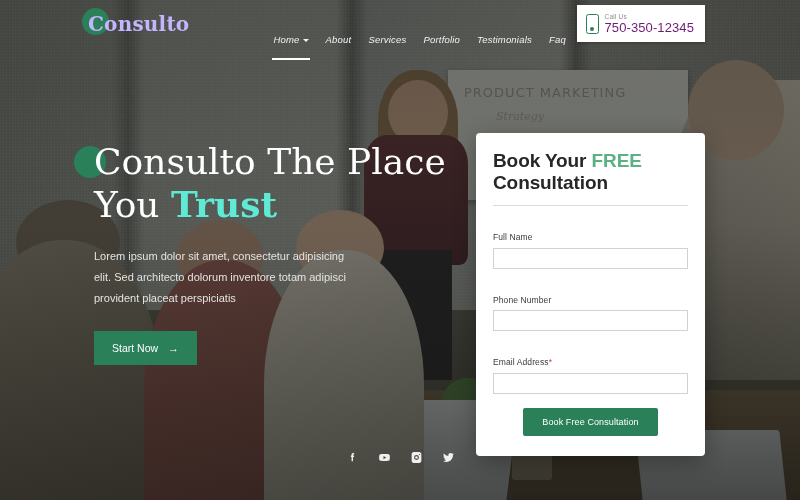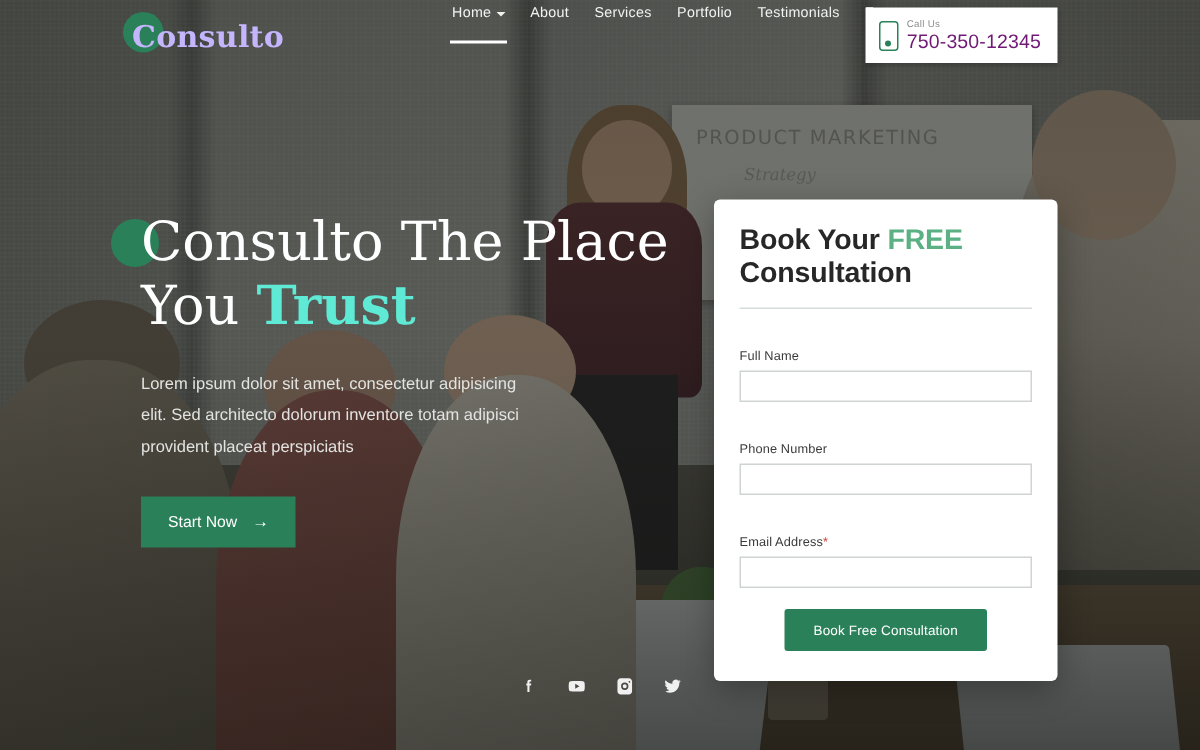--- a/index.html
+++ b/index.html
@@ -111,21 +111,21 @@
   .logo-dot{
     position:absolute; left:-6px; top:8px; width:27px; height:27px;
     border-radius:50%; background:#2a8059;
   }
   .logo-text{
     position:relative; z-index:2; color:#c4b5fd;
     font-family:"DejaVu Serif", serif; font-weight:bold; font-size:20px;
     letter-spacing:.2px;
   }
 
-  .nav{ display:flex; align-items:flex-start; gap:17px; margin-left:112px; height:48px; }
+  .nav{ display:flex; align-items:flex-end; gap:17px; margin-left:84px; height:48px;font-style:italic; }
   .nav-item{
     position:relative; color:#f2f2f2; font-size:9.5px; letter-spacing:.2px;
     display:flex; align-items:center; gap:3px; cursor:pointer; padding:3px 0;
   }
   .nav-item.active:after{
     content:""; position:absolute; left:-1px; right:-1px; bottom:-12px;
     height:2px; background:#fff;
   }
   .chev{ width:0;height:0;border-left:3px solid transparent;border-right:3px solid transparent;
          border-top:3.5px solid #f2f2f2; display:inline-block; margin-top:1px;}

